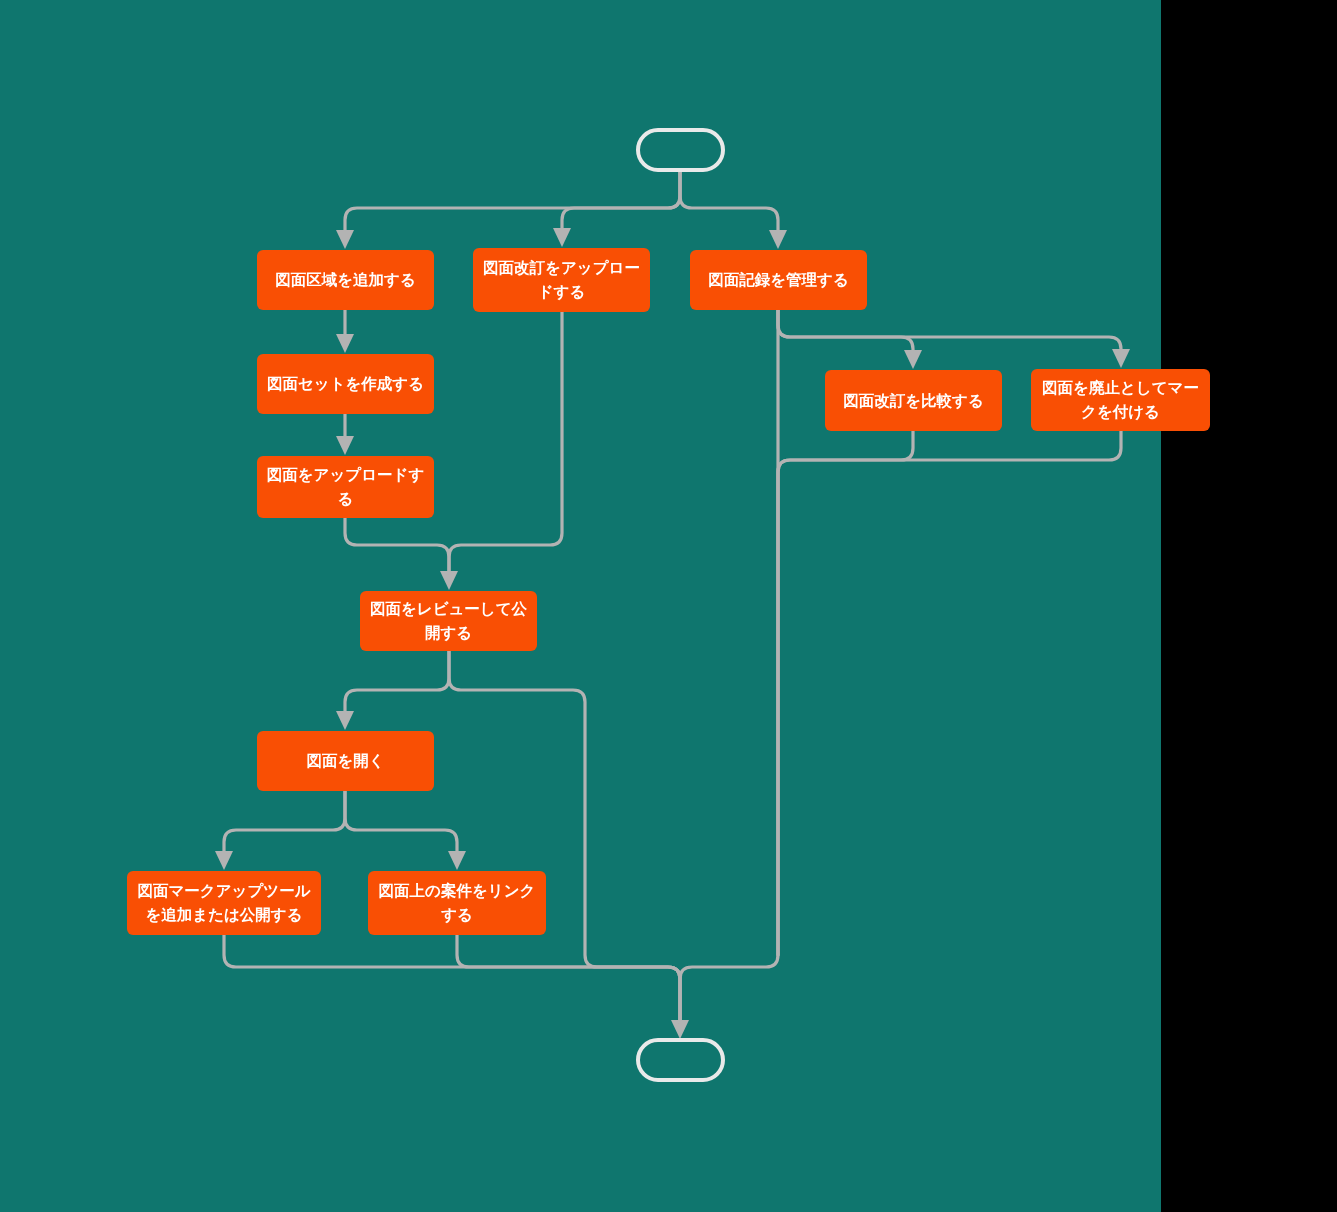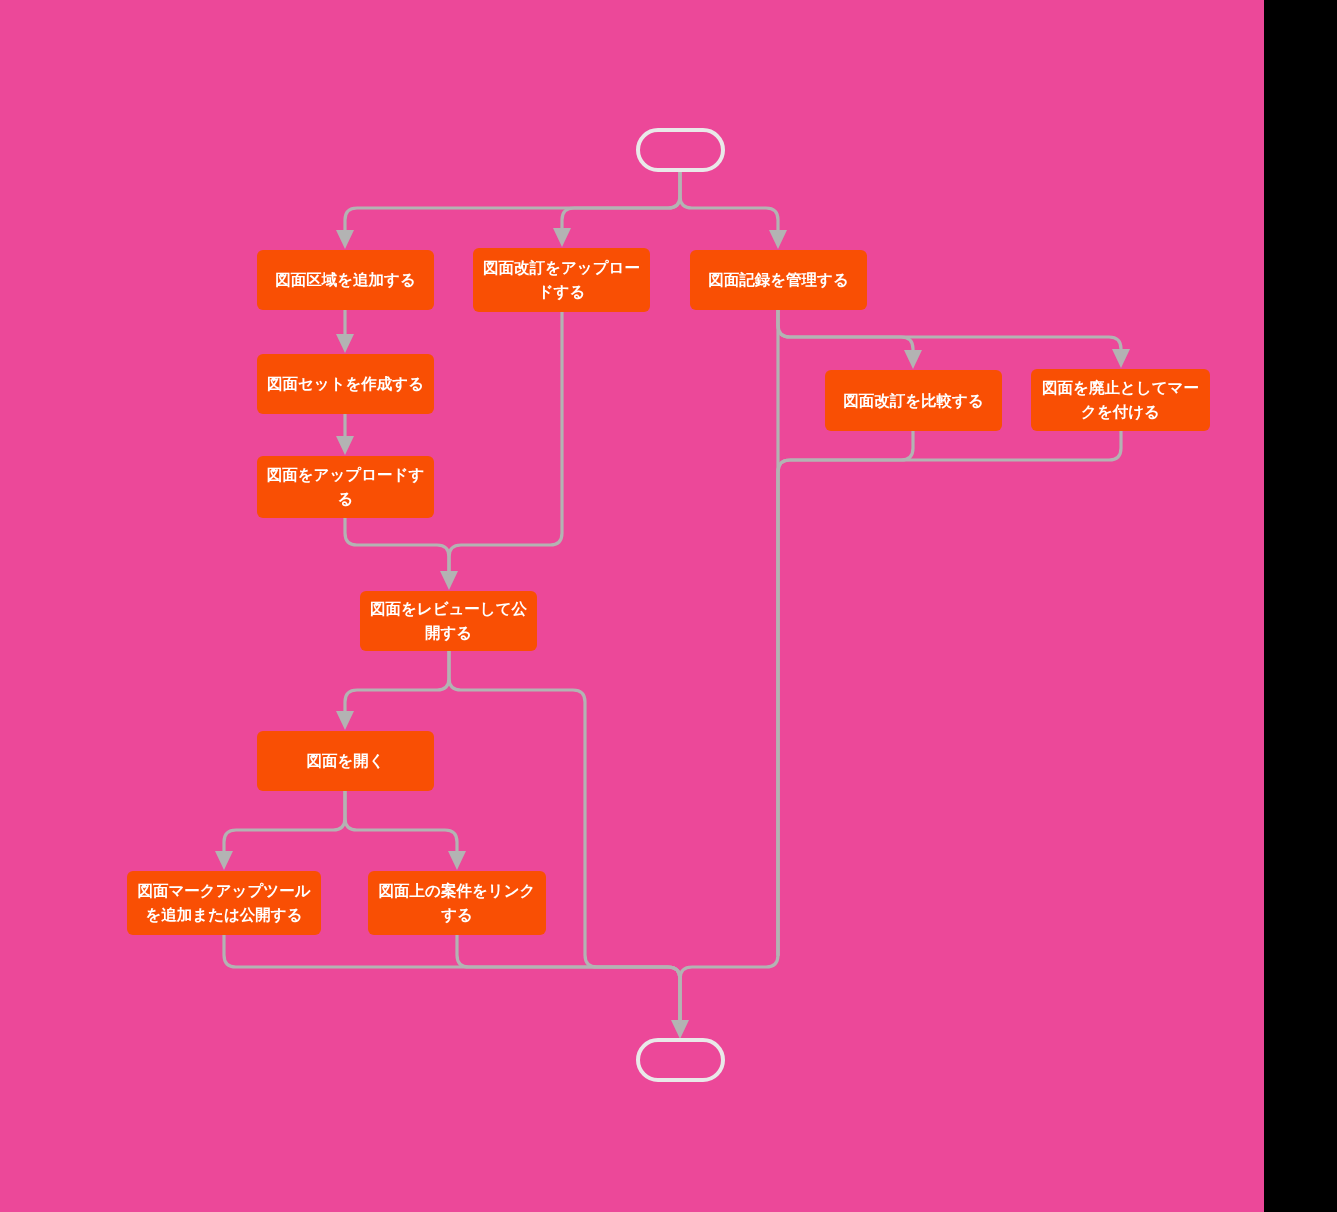--- a/index.html
+++ b/index.html
@@ -9,23 +9,23 @@
     background: #000000;
   }
   body {
     width: 1337px;
     height: 1212px;
     overflow: hidden;
     font-family: "DejaVu Sans", "Liberation Sans", sans-serif;
   }
   #flow-root {
     position: relative;
-    width: 1264px;
+    width: 1161px;
     height: 1212px;
-    background: #ec4899;
+    background: #0f766e;
   }
   svg#flow-svg {
     position: absolute;
     top: 0;
     left: 0;
     width: 1337px;
     height: 1212px;
     display: block;
   }
   .edge-path {

